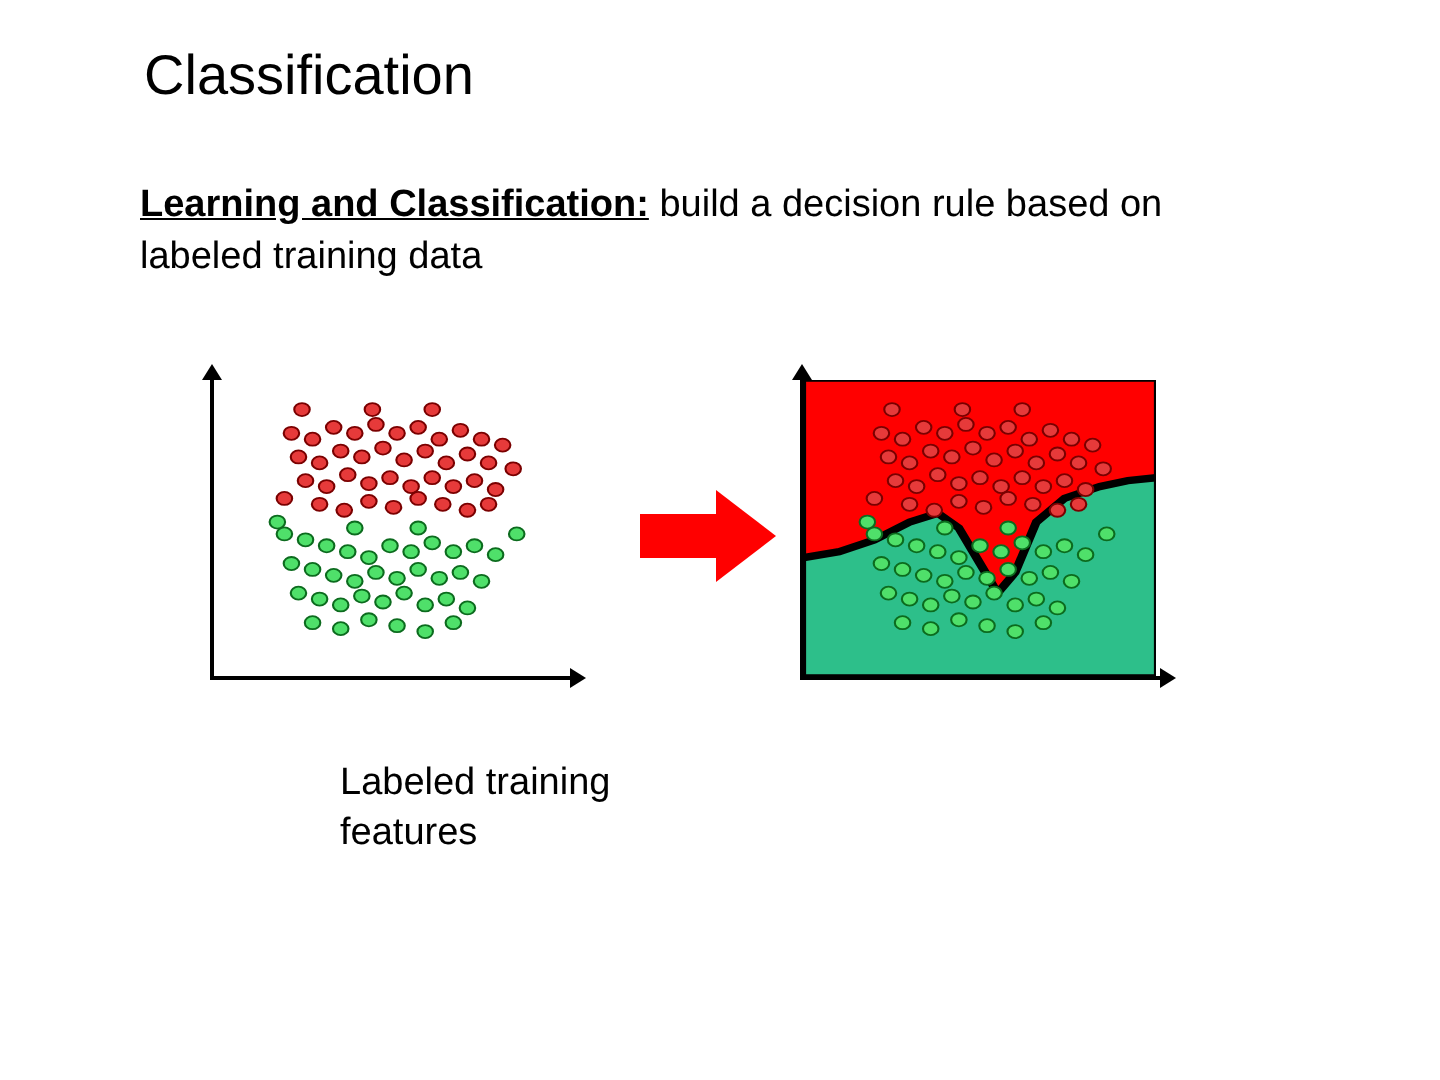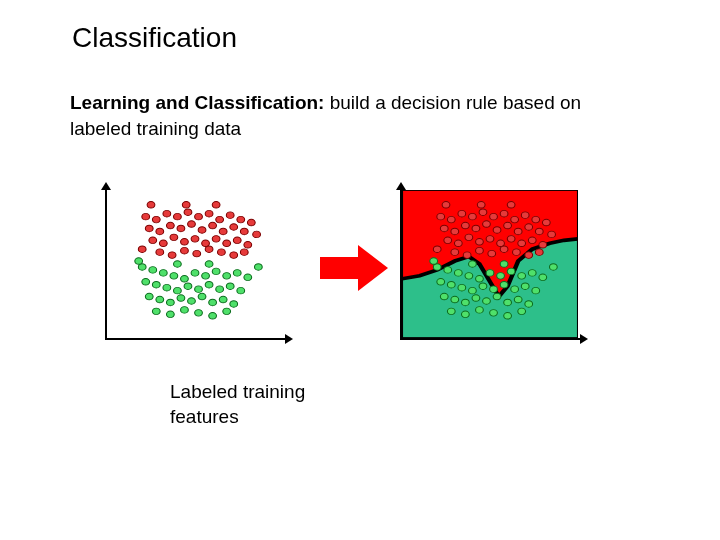--- a/index.html
+++ b/index.html
@@ -24,20 +24,21 @@
   .subtitle {
     position: absolute;
     left: 70px;
     top: 90px;
     width: 560px;
     font-size: 19px;
     line-height: 1.35;
   }
   .subtitle .lead {
     font-weight: 700;
+    text-decoration: underline;
   }
   .plots {
     position: absolute;
     left: 70px;
     top: 190px;
     width: 600px;
   }
   .plot-wrap {
     position: absolute;
   }

